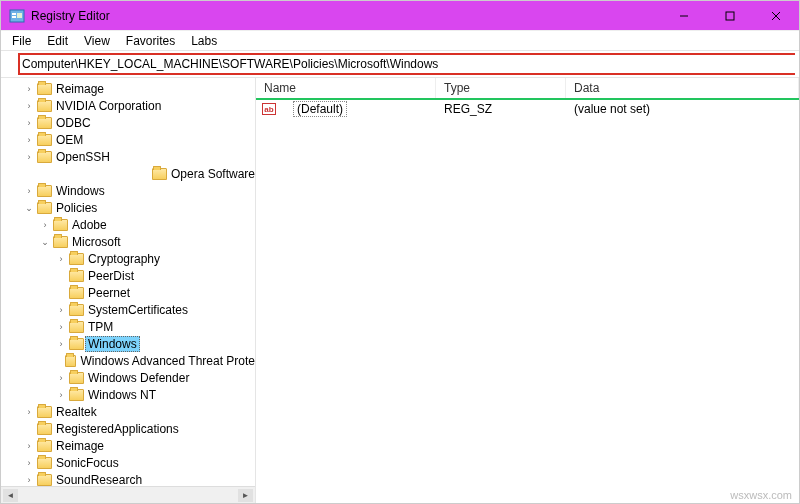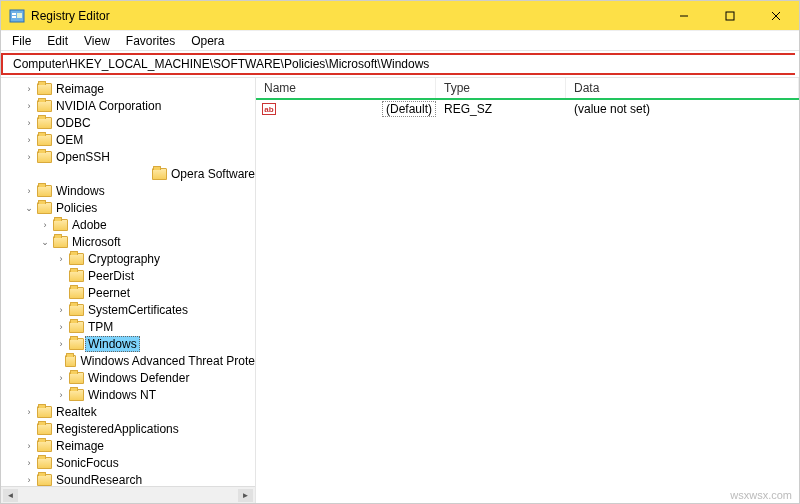--- a/index.html
+++ b/index.html
@@ -11,44 +11,44 @@
       width: 800px;
       height: 504px;
       overflow: hidden;
       border: 1px solid #ccc;
     }
     .titlebar {
       height: 30px;
       display: flex;
       align-items: center;
       padding-left: 8px;
-      background: #fde047;
+      background: #d946ef;
       border-bottom: 1px solid #eee;
     }
     .titlebar .app-icon { width: 16px; height: 16px; margin-right: 6px; }
     .titlebar .title { flex: 1; font-size: 12px; }
     .win-controls { display: flex; }
     .win-btn {
       width: 46px; height: 30px; display: flex;
       align-items: center; justify-content: center;
       font-size: 10px; color: #333;
     }
     .menubar {
       height: 20px; display: flex; align-items: center;
       padding-left: 4px; gap: 2px;
       border-bottom: 1px solid #e5e5e5;
     }
     .menubar span { padding: 2px 7px; font-size: 12px; }
     .addressbar {
       height: 22px;
       border: 2px solid #d93025;
       border-right: none;
-      margin: 2px 4px 2px 0;
+      margin: 2px 4px 2px 17px;
       display: flex; align-items: center;
-      padding-left: 10px;
+      padding-left: 2px;
       font-size: 12px;
       background: #fff;
       position: relative;
     }
     .main {
       display: flex;
       height: calc(504px - 30px - 20px - 26px - 2px);
       border-top: 1px solid #e5e5e5;
     }
     .tree-pane {
@@ -94,21 +94,21 @@
       font-size: 12px; color: #333;
     }
     .col-h { padding-left: 8px; border-right: 1px solid #eee; height:100%; display:flex; align-items:center;}
     .col-name { width: 180px; }
     .col-type { width: 130px; }
     .col-data { flex: 1; }
     .value-row {
       display: flex; height: 18px; align-items: center;
       font-size: 12px;
     }
-    .val-name { width: 180px; padding-left: 6px; display:flex; align-items:center; gap:1px;justify-content:space-between;}
+    .val-name { width: 180px; padding-left: 6px; display:flex; align-items:center; gap:17px;}
     .val-type { width: 130px; padding-left: 8px; }
     .val-data { flex: 1; padding-left: 8px; }
     .reg-ico {
       width: 14px; height: 12px;
       background: #fff;
       border: 1px solid #c33;
       display: inline-flex;
       font-size: 8px; color: #c33;
       align-items: center; justify-content: center;
       font-weight: bold;
@@ -164,21 +164,21 @@
         </svg>
     </div>
   </div>
 </div>
 
 <div class="menubar">
   <span>File</span>
   <span>Edit</span>
   <span>View</span>
   <span>Favorites</span>
-  <span>Opera</span>
+  <span>Labs</span>
 </div>
 
 <div class="addressbar">
   <span>Computer\HKEY_LOCAL_MACHINE\SOFTWARE\Policies\Microsoft\Windows</span>
 </div>
 
 <div class="main">
 
   <div class="tree-pane">
     <div class="tree-inner" id="tree-inner">

